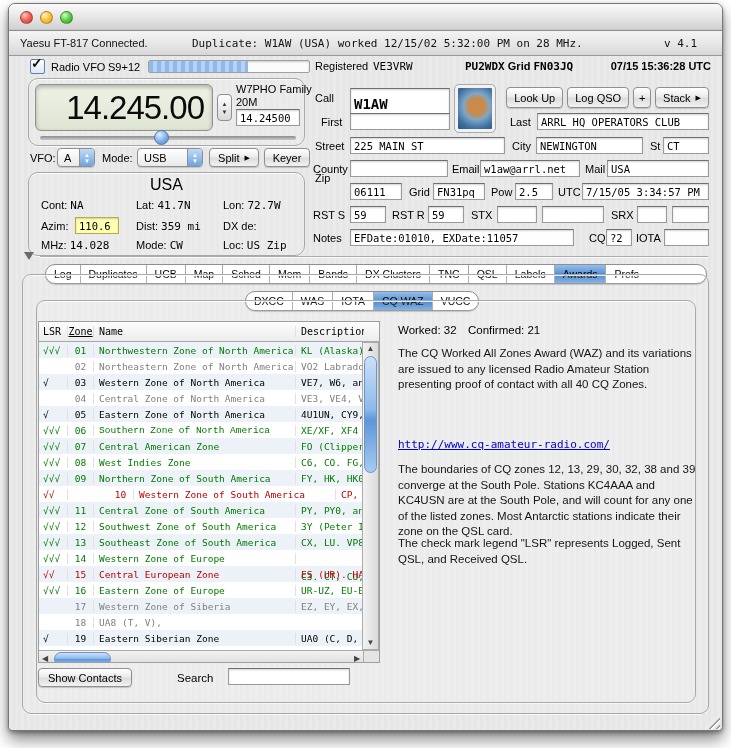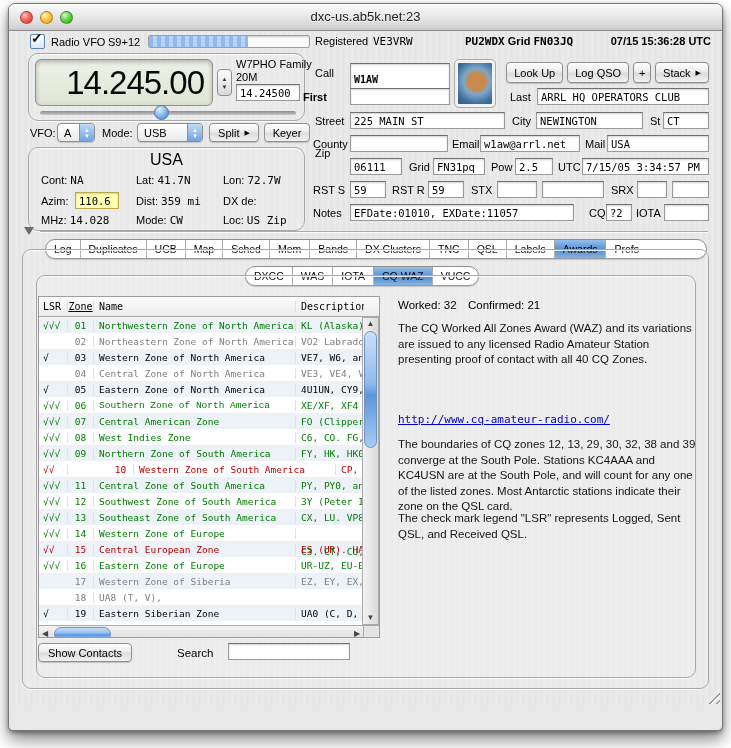--- a/index.html
+++ b/index.html
@@ -107,23 +107,27 @@
 <body>
 
 <div class="window">
 
   <div class="titlebar">
     <div class="lights">
       <div class="light red"></div>
       <div class="light yellow"></div>
       <div class="light green"></div>
     </div>
-    <div class="title">dxc-us.ab5k.net:23</div>
   </div>
 
+  <div class="statusbar">
+    <span style="left:11px;">Yaesu FT-817 Connected.</span>
+    <span class="mono" style="left:183px;">Duplicate:  W1AW (USA) worked 12/15/02 5:32:00 PM on 28 MHz.</span>
+    <span class="mono" style="left:655px;">v 4.1</span>
+  </div>
 
   <div class="content">
 
     <div class="abs" style="left:21px;top:3px;display:flex;align-items:center;gap:6px;">
       <div class="checkbox">
           <span class="mark">✓</span>
         </div>
       <span class="lbl">Radio VFO</span>
     </div>
     <span class="abs lbl" style="left:99px;top:5px;">S9+12</span>
@@ -181,39 +185,39 @@
     <span class="abs lbl" style="left:306px;top:4px;">Registered</span>
     <span class="abs lbl mono" style="left:364px;top:4px;">VE3VRW</span>
     <div class="abs lbl bold" style="left:456px;top:4px;">
       <span class="mono bold">PU2WDX</span>
       <span>Grid</span>
       <span class="mono bold">FN03JQ</span>
     </div>
     <span class="abs lbl bold" style="right:11px;top:4px;">07/15 15:36:28 UTC</span>
 
     <span class="abs lbl" style="left:306px;top:36px;">Call</span>
-    <input class="abs fld" style="left: 341px; top: 32px; width: 100px; height: 32px; font-weight: bold; font-size: 10px;" value="W1AW">
+    <input class="abs fld" style="left: 341px; top: 32px; width: 100px; height: 32px; font-weight: bold; font-size: 14px;" value="W1AW">
     <div class="abs photo" style="left:446px;top:29px;width:40px;height:47px;"></div>
     <div class="abs" style="right:13px;top:31px;display:flex;gap:4px;">
       <div class="abtn" style="padding:0 7px;">
           <span>Look Up</span>
         </div>
       <div class="abtn" style="padding:0 7px;">
           <span>Log QSO</span>
         </div>
       <div class="abtn" style="width:16px;">
           <span>+</span>
         </div>
       <div class="abtn" style="padding:0 7px;gap:5px;">
         <span>Stack</span>
         <span style="font-size:7px;">▶</span>
       </div>
     </div>
 
-    <span class="abs lbl" style="left:294px;top:60px;font-weight:bold;">First</span>
+    <span class="abs lbl" style="left:312px;top:60px;">First</span>
     <input class="abs fld" style="left: 341px; top: 57px; width: 100px;" value="">
     <span class="abs lbl" style="left:501px;top:60px;">Last</span>
     <input class="abs fld" style="left: 528px; top: 57px; width: 172px;" value="ARRL HQ OPERATORS CLUB">
 
     <span class="abs lbl" style="left:306px;top:84px;">Street</span>
     <input class="abs fld" style="left: 341px; top: 81px; width: 155px;" value="225 MAIN ST">
     <span class="abs lbl" style="left:503px;top:84px;">City</span>
     <input class="abs fld" style="left: 527px; top: 81px; width: 107px;" value="NEWINGTON">
     <span class="abs lbl" style="left:641px;top:84px;">St</span>
     <input class="abs fld" style="left: 654px; top: 81px; width: 46px;" value="CT">

